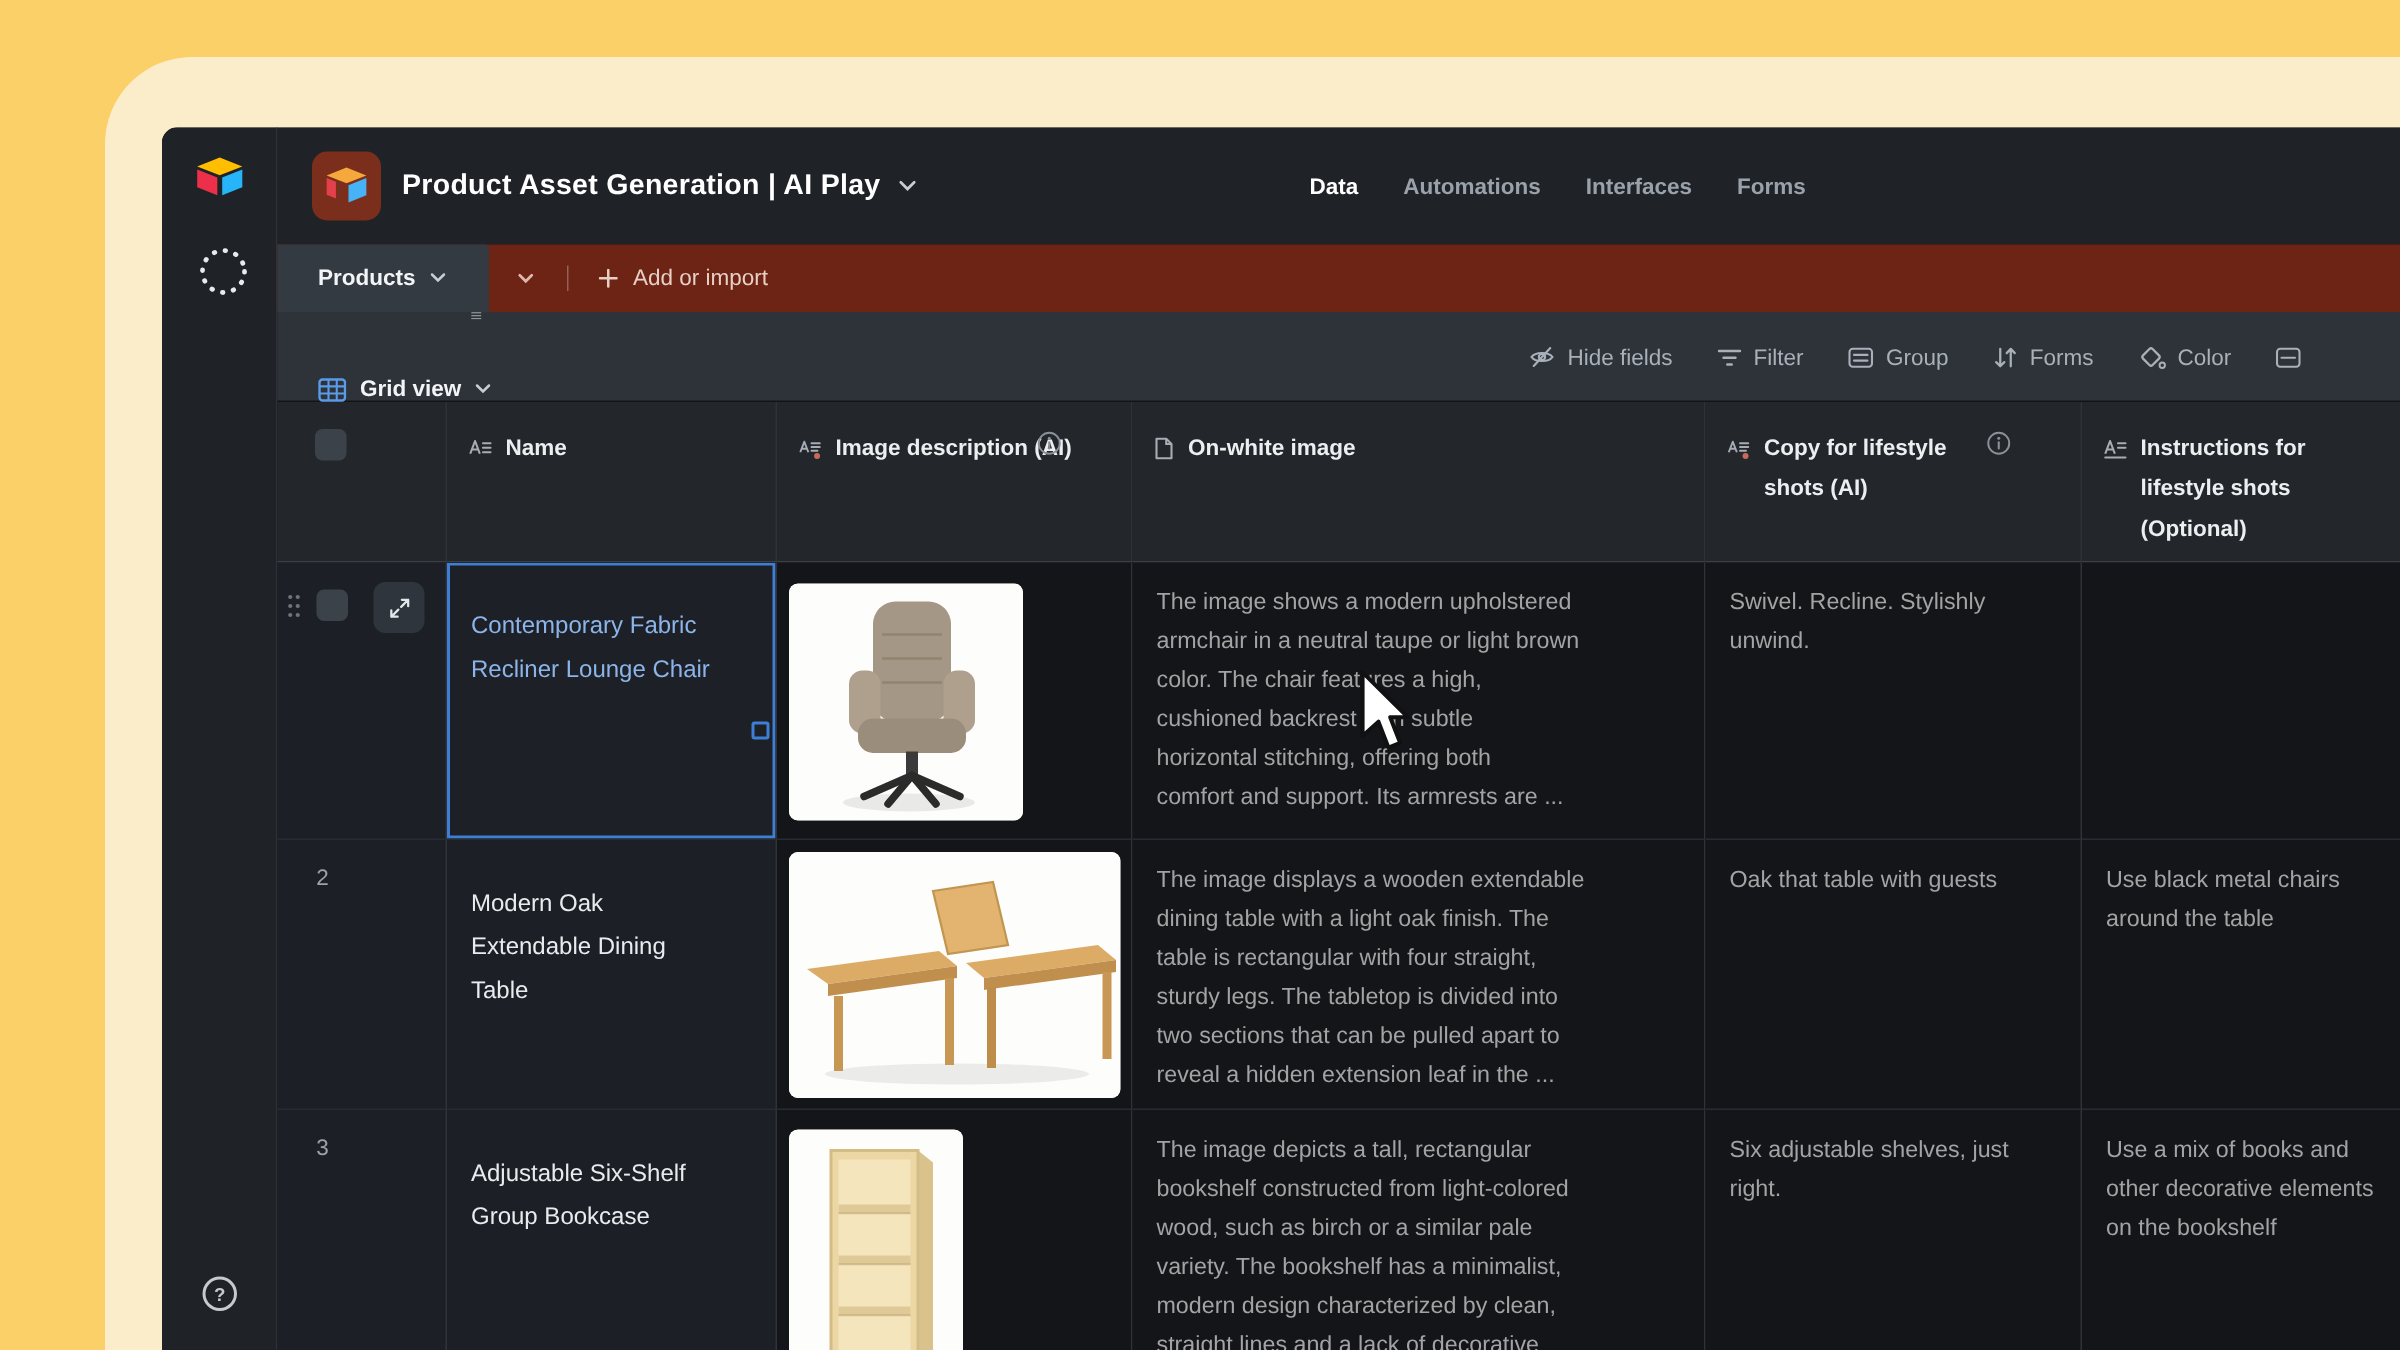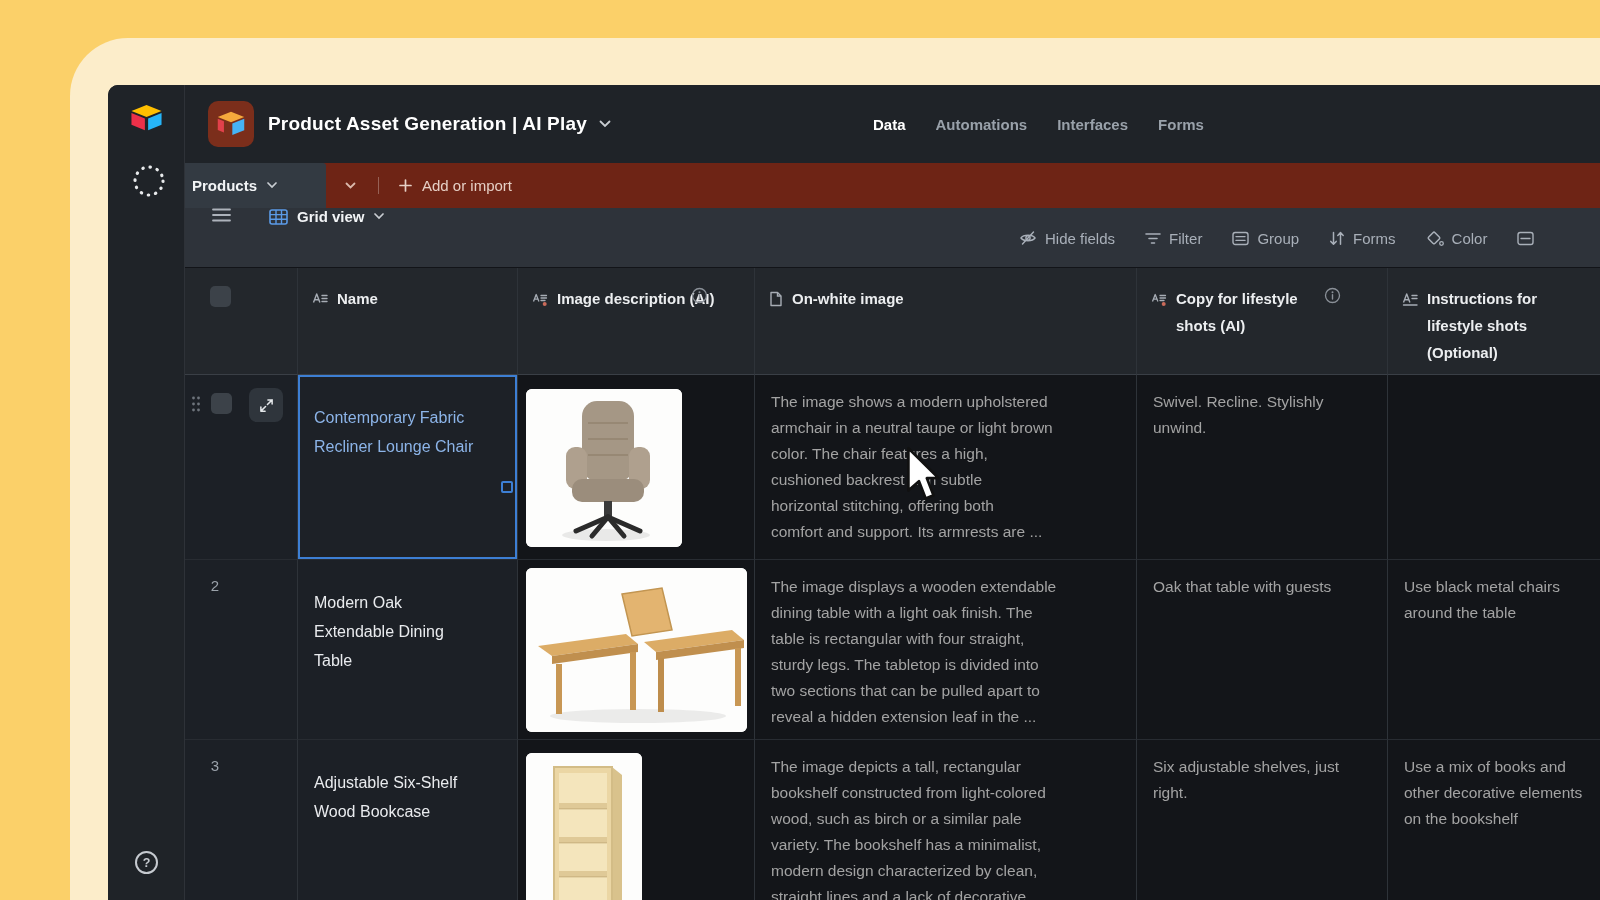--- a/index.html
+++ b/index.html
@@ -24,31 +24,31 @@
               background:#7B2E1B; display:flex; align-items:center; justify-content:center; }
   .base-title { position:absolute; left:83px; top:0; height:78px; display:flex; align-items:center;
                 gap:12px; color:#FFFFFF; font-size:19px; font-weight:700; letter-spacing:.2px; }
   .nav { position:absolute; left:675px; top:0; height:78px; display:flex; align-items:center; gap:30px;margin-left:13px; }
   .nav-item { font-size:15px; color:#99A1AA; font-weight:600; cursor:default; }
   .nav-item.active { color:#FFFFFF; font-weight:700; }
 
   
   .tabbar { position:absolute; left:77px; top:78px; right:0; height:45px; background:#6E2415; }
   .products-tab { position:absolute; left:0; top:0; width:141px; height:45px; background:#333A42;
-                  display:flex; align-items:center; gap:10px; padding-left:7px;
+                  display:flex; align-items:center; gap:10px; padding-left:27px;
                   color:#F2F4F6; font-size:15px; font-weight:700; border-top-right-radius:3px; }
   .tab-chevron-btn { position:absolute; left:160px; top:0; height:45px; display:flex; align-items:center; }
   .tab-divider { position:absolute; left:193px; top:14px; width:1px; height:17px; background:rgba(255,255,255,.28); }
   .add-import { position:absolute; left:214px; top:0; height:45px; display:flex; align-items:center;
                 gap:10px; color:#E6CFC5; font-size:15px; }
 
   
   .toolbar { position:absolute; left:77px; top:123px; right:0; height:60px; background:#2E333A;
              border-bottom:1px solid #121418; }
-  .toolbar-left { position:absolute; left:27px; top:0; height:60px; display:flex; align-items:flex-start; gap:38px; }
+  .toolbar-left { position:absolute; left:27px; top:0; height:60px; display:flex; align-items:flex-end; gap:38px;flex-direction:column; }
   .viewname { display:flex; align-items:center; gap:9px; color:#F2F4F6; font-size:15px; font-weight:700; }
   .toolbar-right { position:absolute; left:834px; top:0; height:60px; display:flex; align-items:center; gap:30px; }
   .tbtn { display:flex; align-items:center; gap:8px; color:#A9B0B9; font-size:15px; }
 
   
   .grid { position:absolute; left:77px; top:183px; width:1420px; display:grid;
           grid-template-columns:113px 220px 237px 382px 251px 217px;
           grid-template-rows:107px 185px 180px 260px; background:#14161A; }
   .cell { position:relative; border-right:1px solid #2E3339; border-bottom:1px solid #282C32;
           background:#131519; overflow:hidden; }
@@ -380,21 +380,21 @@
       <div class="cell txt-cell no-rb">
         <div class="preline instr-inner">Use black metal chairs
 around the table</div>
       </div>
 
       <div class="cell frozen gutter-pad">
         <span class="rownum">3</span>
       </div>
       <div class="cell frozen name-cell">
         <span class="preline">Adjustable Six-Shelf
-Wood Bookcase</span>
+Group Bookcase</span>
       </div>
       <div class="cell">
         <div class="card card-shelf">
           <svg width="116" height="240" viewBox="0 0 116 240">
             <rect width="116" height="240" fill="#FDFDFC"></rect>
             <polygon points="86,14 96,22 96,228 86,222" fill="#D9C28C"></polygon>
             <rect x="28" y="14" width="58" height="210" fill="#EBD6A4"></rect>
             <rect x="33" y="20" width="48" height="198" fill="#F4E5BC"></rect>
             <g fill="#DFC997">
               <rect x="33" y="50" width="48" height="6"></rect>

